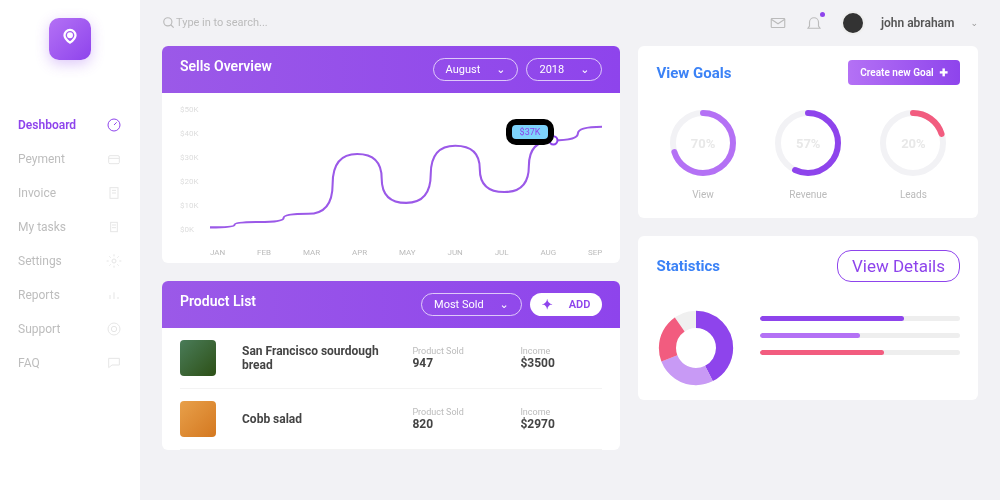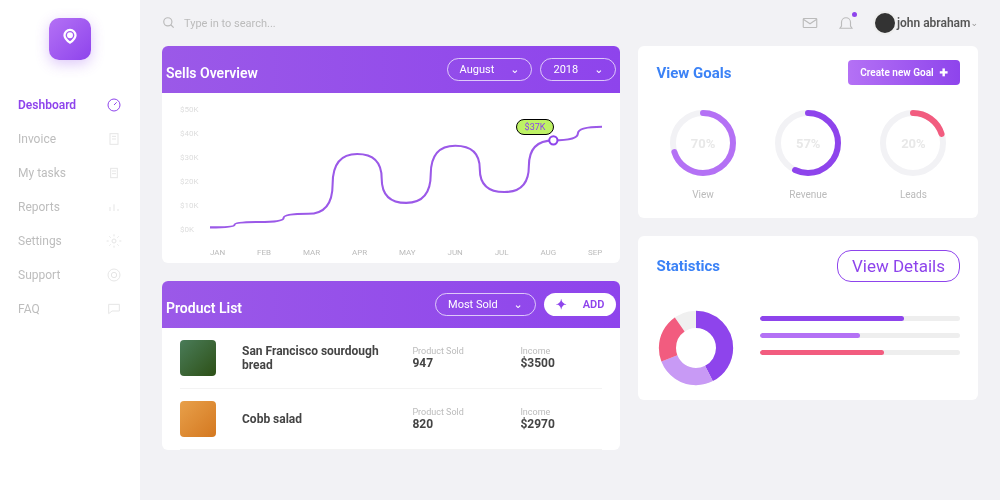--- a/index.html
+++ b/index.html
@@ -1,48 +1,48 @@
 <!DOCTYPE html>
 <html><head>
 <meta charset="utf-8">
 <style>
 * { margin: 0; padding: 0; box-sizing: border-box; font-family: -apple-system, BlinkMacSystemFont, "Segoe UI", Roboto, sans-serif; }
 body { background: #f2f2f5; width: 1000px; height: 500px; overflow: hidden; display: flex; }
-.sidebar { width: 140px; background: #fff; padding: 18px 0; display: flex; flex-direction: column; align-items: center; }
+.sidebar { width: 140px; background: #fff; padding: 18px 0; display: flex; flex-direction: column; align-items: center; gap: 20px; }
 .logo { width: 42px; height: 42px; background: linear-gradient(135deg, #b471f5, #8e44ec); border-radius: 10px; display: flex; align-items: center; justify-content: center; color: #fff; font-size: 20px; font-weight: bold; margin-bottom: 28px; box-shadow: 0 4px 14px rgba(142,68,236,0.3); }
 .nav { width: 100%; }
 .nav-item { display: flex; align-items: center; justify-content: space-between; padding: 9px 18px; font-size: 12px; color: #bdbdbd; cursor: pointer; }
 .nav-item.active { color: #8e44ec; font-weight: 600; }
 .nav-icon { width: 16px; height: 16px; opacity: 0.5; }
 .nav-item.active .nav-icon { opacity: 1; }
 .main { flex: 1; display: flex; flex-direction: column; }
 .topbar { height: 46px; display: flex; align-items: center; padding: 0 22px; }
-.search { display: flex; align-items: center; gap: 8px; color: #bbb; font-size: 11px; }
+.search { display: flex; color: #bbb; font-size: 11px; }
 .search-icon { width: 14px; height: 14px; }
 .spacer { flex: 1; }
 .top-icon { width: 18px; height: 18px; margin-left: 18px; color: #999; position: relative; cursor: pointer; }
 .dot { position: absolute; top: -2px; right: -2px; width: 5px; height: 5px; background: #8e44ec; border-radius: 50%; }
-.user { display: flex; align-items: center; gap: 0; margin-left: 18px; cursor: pointer; justify-content: center; }
+.user { display: flex; align-items: center; gap: 16px; margin-left: 18px; cursor: pointer; justify-content: center; }
 .avatar { width: 24px; height: 24px; border-radius: 50%; background: #333; border: 2px solid #eee; }
 .username { font-size: 12px; color: #555; font-weight: 600; }
 .chev { font-size: 9px; color: #999; }
 .content { flex: 1; padding: 0 22px 22px; display: grid; grid-template-columns: 1.35fr 1fr; gap: 18px; overflow: hidden; }
 .card { background: #fff; border-radius: 6px; overflow: hidden; }
-.card-header { background: linear-gradient(90deg, #9b59e8, #8e44ec); color: #fff; padding: 12px 4px; display: flex; align-items: flex-end; }
+.card-header { background: linear-gradient(90deg, #9b59e8, #8e44ec); color: #fff; padding: 12px 18px; display: flex; align-items: flex-start; }
 .card-title { font-size: 14px; font-weight: 600; }
 .card-title-dark { font-size: 15px; font-weight: 700; color: #3b82f6; }
 .pill { border: 1px solid rgba(255,255,255,0.7); border-radius: 14px; padding: 4px 12px; font-size: 11px; margin-left: 8px; display: flex; align-items: center; gap: 16px; cursor: pointer; }
 .pill.solid { background: #fff; color: #8e44ec; border: none; font-weight: 600; }
 .pill.outline-purple { border: 1px solid #8e44ec; color: #8e44ec; border-radius: 14px; padding: 5px 14px; font-size: 17px; cursor: pointer; }
 .pill-plus { font-size: 13px; }
 .chart-body { padding: 1px 18px 8px; position: relative; height: 170px; }
 .ytick { position: absolute; left: 18px; font-size: 8px; color: #ddd; }
 .xticks { position: absolute; bottom: 6px; left: 48px; right: 18px; display: flex; justify-content: space-between; font-size: 8px; color: #bbb; }
 .plot { position: absolute; left: 48px; right: 18px; top: 12px; bottom: 22px; }
-.tooltip { position: absolute; top: 26px; right: 66px; background: #bef264; border: 1px solid #000000; border-radius: 10px; padding: 2px 8px; font-size: 9px; color: #8e44ec; }
+.tooltip { position: absolute; top: 26px; right: 66px; background: #7dd3fc; border: 6px solid #000000; border-radius: 10px; padding: 2px 8px; font-size: 9px; color: #8e44ec; }
 .col { display: flex; flex-direction: column; gap: 18px; }
 .goals-header { padding: 14px 18px; display: flex; align-items: center; justify-content: space-between; }
 .btn-grad { background: linear-gradient(90deg, #b471f5, #8e44ec); color: #fff; border: none; border-radius: 4px; padding: 7px 12px; font-size: 10px; font-weight: 600; cursor: pointer; display: flex; align-items: center; gap: 6px; }
 .rings { display: flex; justify-content: space-around; padding: 8px 12px 18px; }
 .ring-wrap { display: flex; flex-direction: column; align-items: center; gap: 10px; }
 .ring { width: 72px; height: 72px; position: relative; }
 .ring svg { transform: rotate(-90deg); }
 .ring-val { position: absolute; inset: 0; display: flex; align-items: center; justify-content: center; font-size: 13px; font-weight: 700; color: #e8e8e8; }
 .ring-label { font-size: 10px; color: #bbb; }
 .plist-body { padding: 0 18px; }
@@ -71,44 +71,51 @@
   </div>
   <div class="nav" id="nav">
       <div class="nav-item active">
         <span>Deshboard</span>
         <svg class="nav-icon" viewBox="0 0 24 24" fill="none" stroke="#8e44ec" stroke-width="1.5">
           <circle cx="12" cy="12" r="9"></circle>
           <path d="M12 12l4-4"></path>
         </svg>
       </div>
       <div class="nav-item">
+        <span>Peyment</span>
+        <svg class="nav-icon" viewBox="0 0 24 24" fill="none" stroke="#ccc" stroke-width="1.5">
+          <rect x="4" y="7" width="16" height="12" rx="2"></rect>
+          <path d="M4 11h16"></path>
+        </svg>
+      </div>
+      <div class="nav-item">
         <span>Invoice</span>
         <svg class="nav-icon" viewBox="0 0 24 24" fill="none" stroke="#ccc" stroke-width="1.5">
           <rect x="6" y="4" width="12" height="16"></rect>
           <path d="M9 8h6M9 12h6"></path>
         </svg>
       </div>
       <div class="nav-item">
         <span>My tasks</span>
         <svg class="nav-icon" viewBox="0 0 24 24" fill="none" stroke="#ccc" stroke-width="1.5">
           <rect x="7" y="5" width="10" height="14"></rect>
           <path d="M9 9h6M9 13h6"></path>
         </svg>
       </div>
       <div class="nav-item">
-        <span>Reports</span>
-        <svg class="nav-icon" viewBox="0 0 24 24" fill="none" stroke="#ccc" stroke-width="1.5">
-          <path d="M6 18v-6M12 18V8M18 18v-3"></path>
-        </svg>
-      </div>
-      <div class="nav-item">
         <span>Settings</span>
         <svg class="nav-icon" viewBox="0 0 24 24" fill="none" stroke="#ccc" stroke-width="1.5">
           <circle cx="12" cy="12" r="3"></circle>
           <path d="M12 2v3M12 19v3M4 12H1M23 12h-3M5 5l2 2M17 17l2 2M5 19l2-2M17 7l2-2"></path>
+        </svg>
+      </div>
+      <div class="nav-item">
+        <span>Reports</span>
+        <svg class="nav-icon" viewBox="0 0 24 24" fill="none" stroke="#ccc" stroke-width="1.5">
+          <path d="M6 18v-6M12 18V8M18 18v-3"></path>
         </svg>
       </div>
       <div class="nav-item">
         <span>Support</span>
         <svg class="nav-icon" viewBox="0 0 24 24" fill="none" stroke="#ccc" stroke-width="1.5">
           <circle cx="12" cy="12" r="9"></circle>
           <circle cx="12" cy="12" r="4"></circle>
         </svg>
       </div>
       <div class="nav-item">

